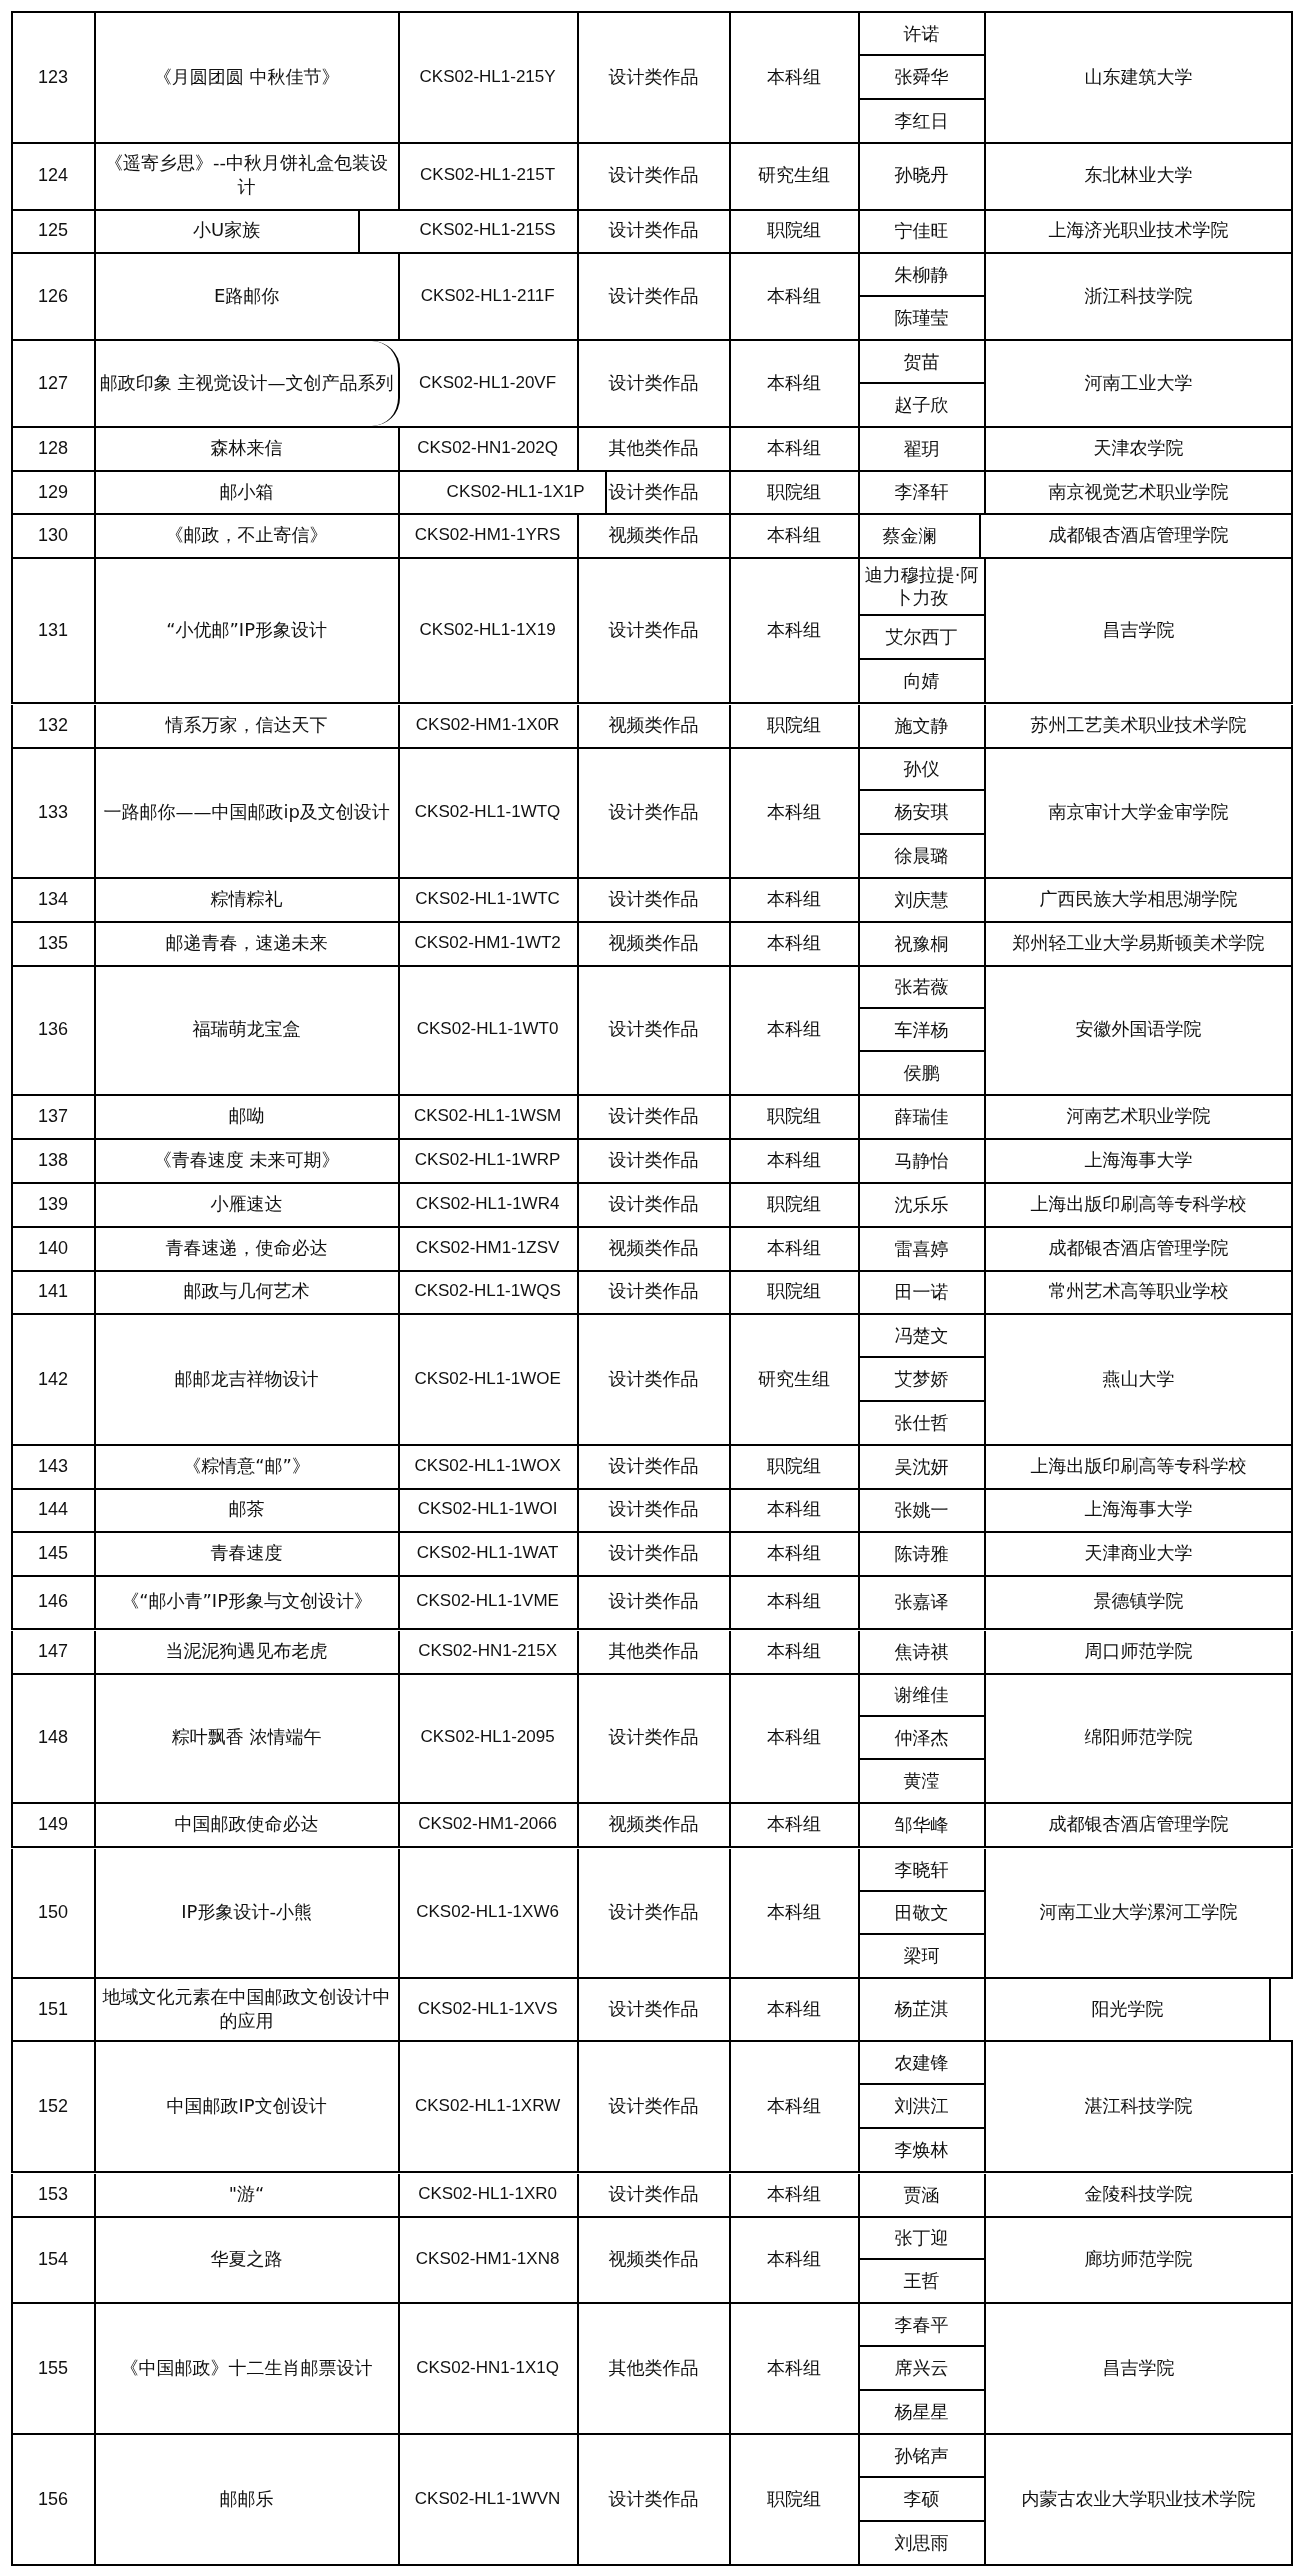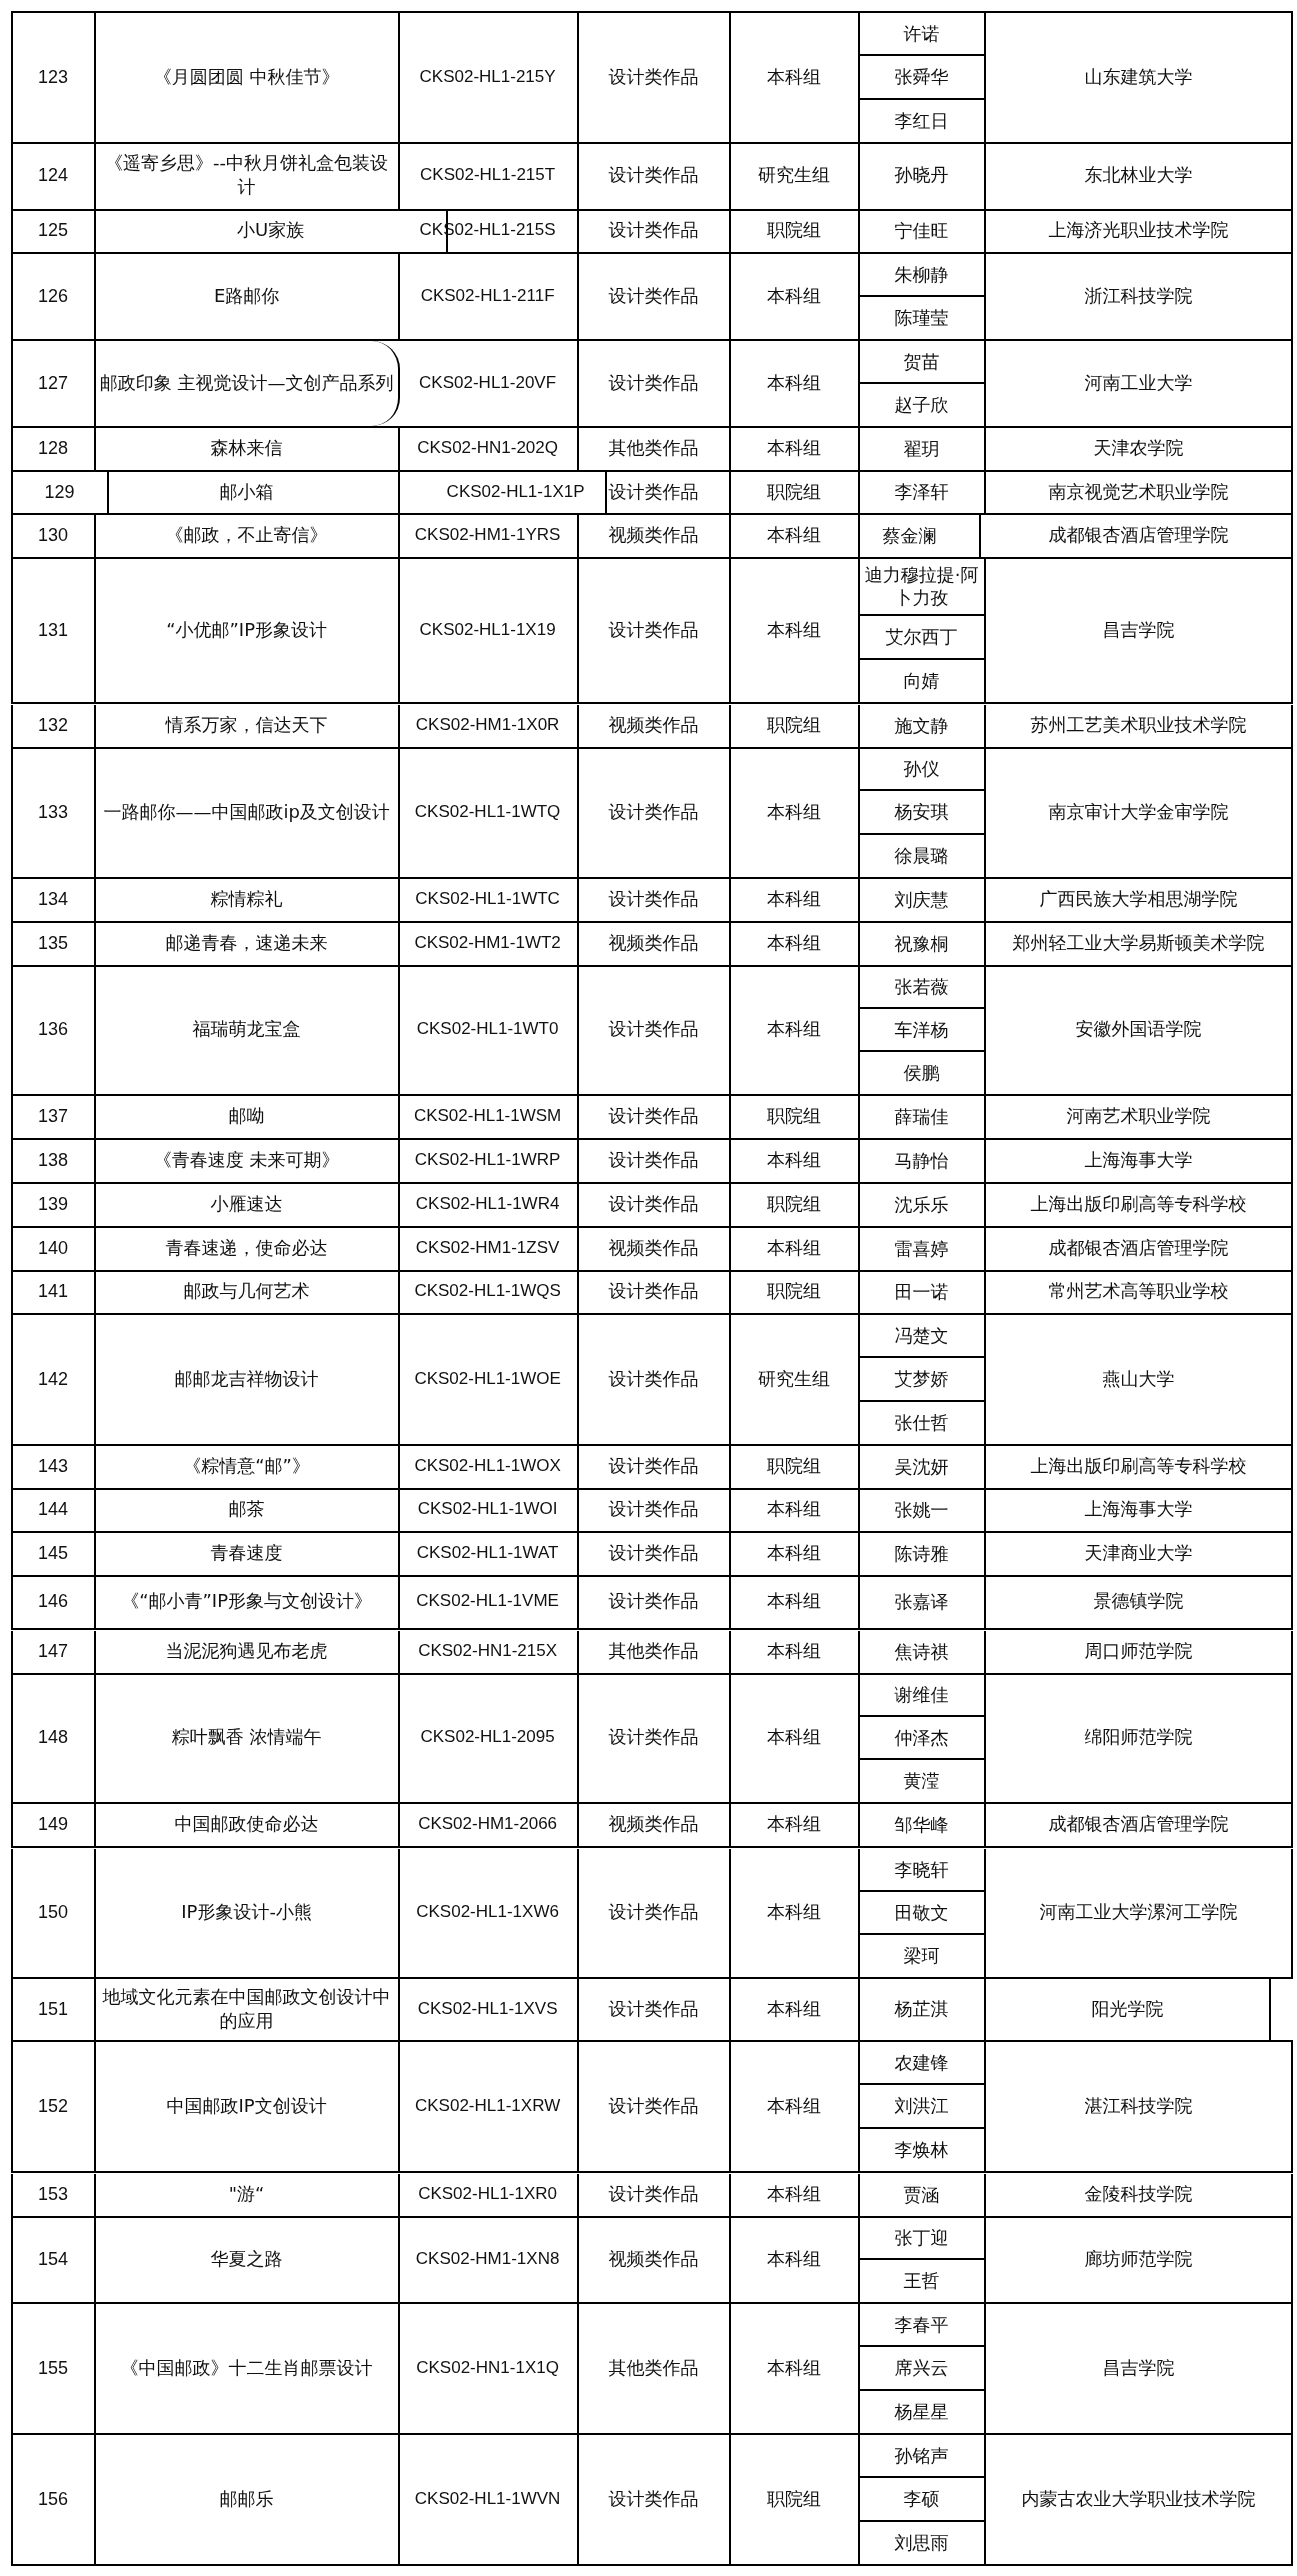--- a/index.html
+++ b/index.html
@@ -70,21 +70,21 @@
         <div class="name">孙晓丹</div>
       </div>
       <div class="cell c6" style="left: 976px; width: 306px;">
         <span>东北林业大学</span>
       </div>
     </div>
     <div class="row" style="top: 199px; height: 44px;">
       <div class="cell c0 num" style="left: 0px; width: 85px;">
         <span>125</span>
       </div>
-      <div class="cell c1" style="left: 85px; width: 352px;">
+      <div class="cell c1" style="left: 85px; width: 264px;">
         <span>小U家族</span>
       </div>
       <div class="cell c2 code" style="left: 388px; width: 180px;">
         <span>CKS02-HL1-215S</span>
       </div>
       <div class="cell c3" style="left: 568px; width: 152px;">
         <span>设计类作品</span>
       </div>
       <div class="cell c4" style="left: 720px; width: 129px;">
         <span>职院组</span>
@@ -161,21 +161,21 @@
         <span>本科组</span>
       </div>
       <div class="cell c5 names" style="left: 849px; width: 126px;">
         <div class="name">翟玥</div>
       </div>
       <div class="cell c6" style="left: 976px; width: 306px;">
         <span>天津农学院</span>
       </div>
     </div>
     <div class="row" style="top: 461px; height: 43px;">
-      <div class="cell c0 num" style="left: 0px; width: 98px;">
+      <div class="cell c0 num" style="left: 0px; width: 85px;">
         <span>129</span>
       </div>
       <div class="cell c1" style="left: 85px; width: 304px;">
         <span>邮小箱</span>
       </div>
       <div class="cell c2 code" style="left: 388px; width: 180px; margin-left: 28px;">
         <span>CKS02-HL1-1X1P</span>
       </div>
       <div class="cell c3" style="left: 568px; width: 152px;">
         <span>设计类作品</span>

